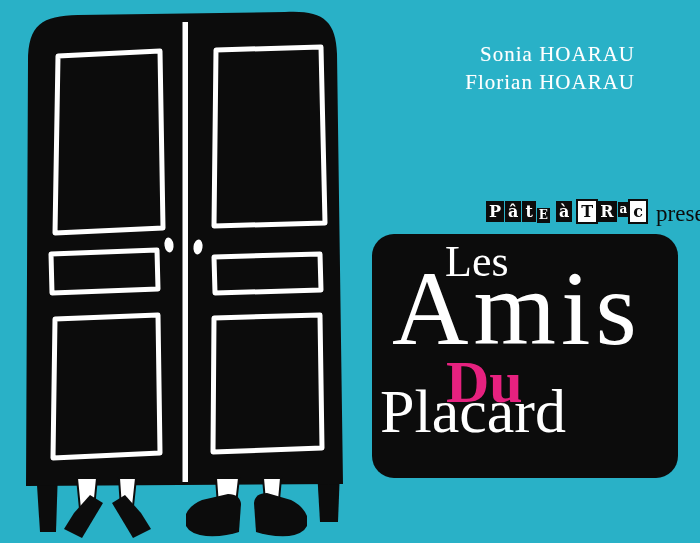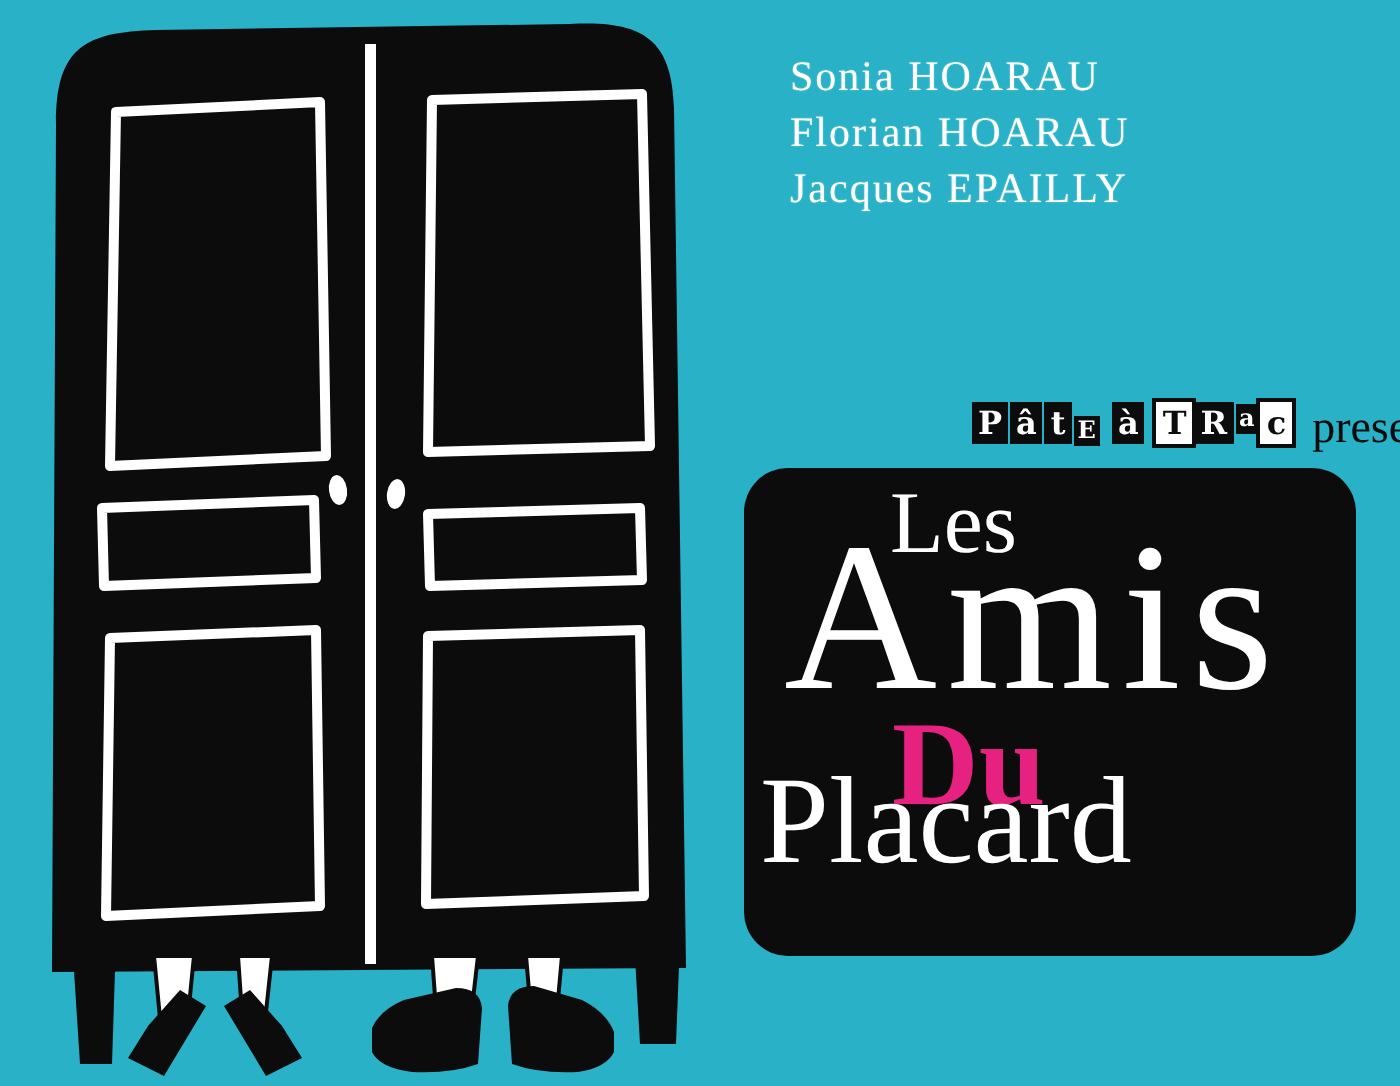--- a/index.html
+++ b/index.html
@@ -6,22 +6,22 @@
   body{width:700px;height:543px;overflow:hidden;font-family:"Liberation Serif",serif;}
   .poster{
     position:relative;width:700px;height:543px;
     background:var(--background,#29b1c7);overflow:hidden;
   }
   
   .wardrobe{position:absolute;left:0;top:0;width:360px;height:543px;}
 
   
   .cast{
-    position:absolute;left:395px;top:24px;width:240px;
-    text-align:left;color:var(--paper,#fff);
+    position:absolute;left:395px;top:40px;width:240px;
+    text-align:right;color:var(--paper,#fff);
   }
   .cast-line{
     font-family:"Liberation Serif",serif;
     font-size:21px;line-height:28px;letter-spacing:1px;
     text-shadow:0 0 1px rgba(255,255,255,.4);
     white-space:nowrap;
   }
 
   
   .producer{position:absolute;left:486px;top:201px;height:30px;display:flex;align-items:flex-start;}
@@ -90,21 +90,20 @@
       <polygon fill="#ffffff" stroke="#0c0c0c" stroke-width="2" points="216,478 239,478 236,504 218,505"></polygon>
       <polygon fill="#ffffff" stroke="#0c0c0c" stroke-width="2" points="263,478 281,478 279,500 265,501"></polygon>
       <path fill="#0c0c0c" d="M 186 514 Q 190 505 202 500 L 228 494 Q 240 494 241 504 L 239 532 Q 225 537 206 536 Q 190 534 186 526 Z"></path>
       <path fill="#0c0c0c" d="M 307 516 Q 303 506 291 500 L 267 493 Q 255 493 254 503 L 256 532 Q 270 537 289 536 Q 303 534 307 526 Z"></path>
     </g>
   </svg>
 
   <div class="cast">
     <div class="cast-line">Sonia HOARAU</div>
     <div class="cast-line">Florian HOARAU</div>
-    <div class="cast-line">Jacques EPAILLY</div>
   </div>
 
   <div class="producer">
     <span class="tiles">
       <span class="tile dark">P</span>
       <span class="tile dark">â</span>
       <span class="tile dark">t</span>
       <span class="tile dark sm low">E</span>
       <span class="tile dark gap">à</span>
       <span class="tile light gap">T</span>

